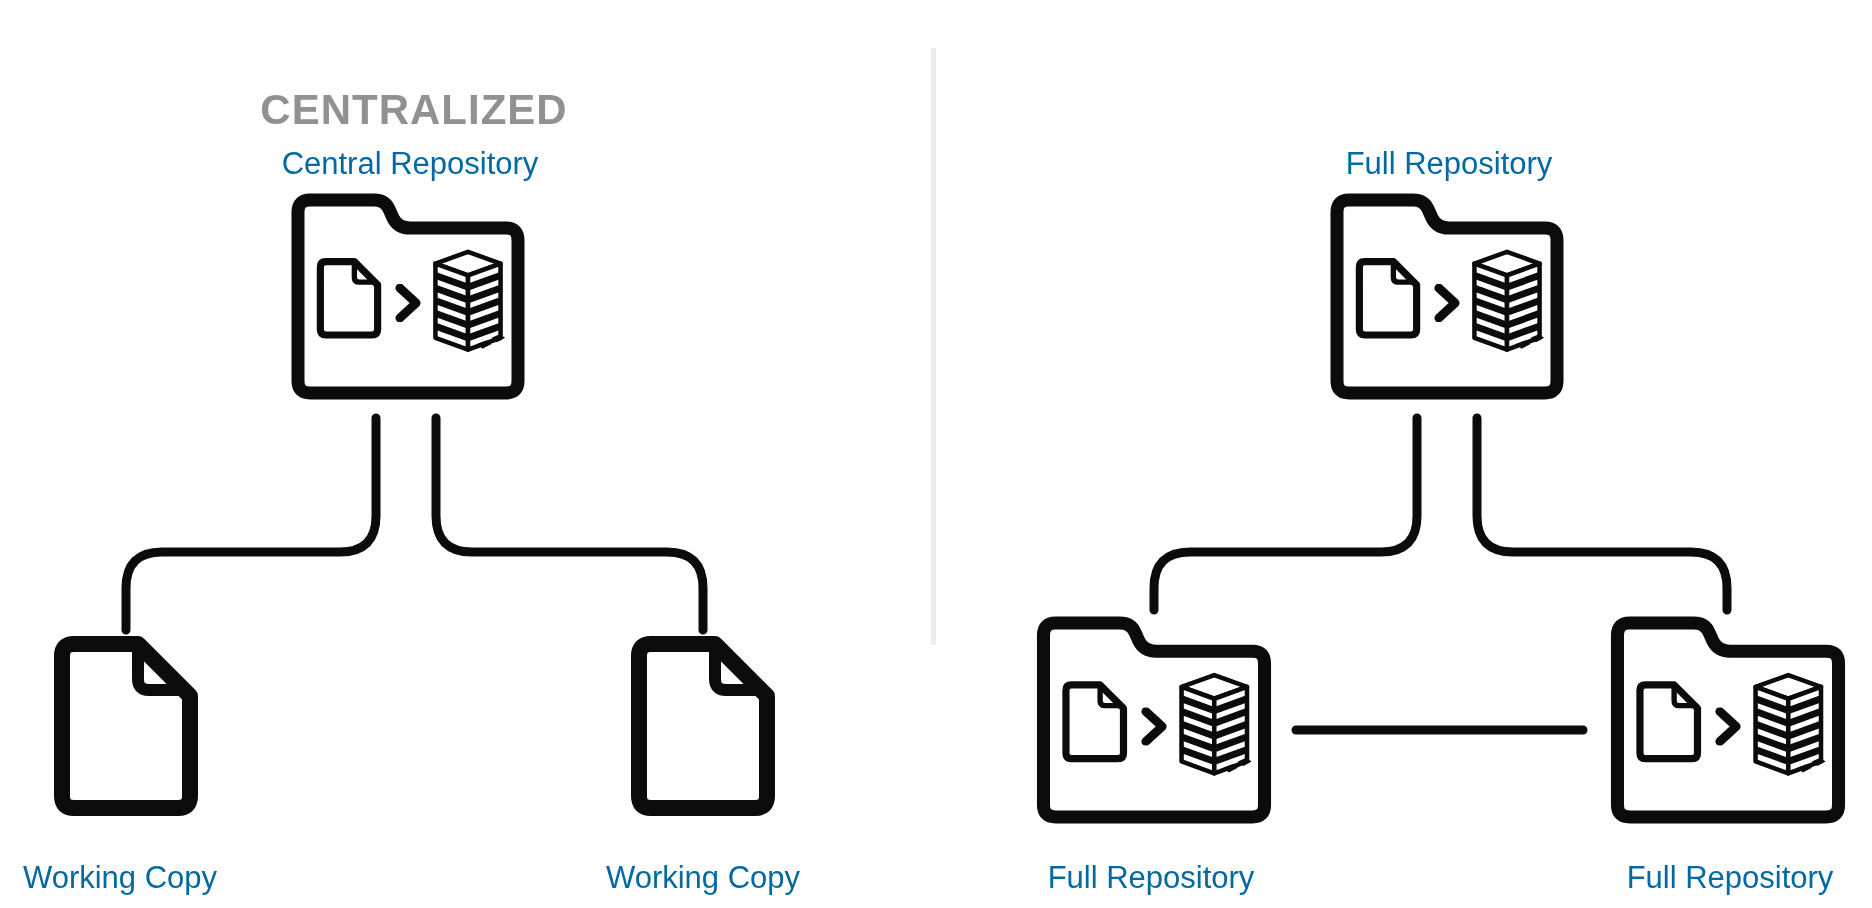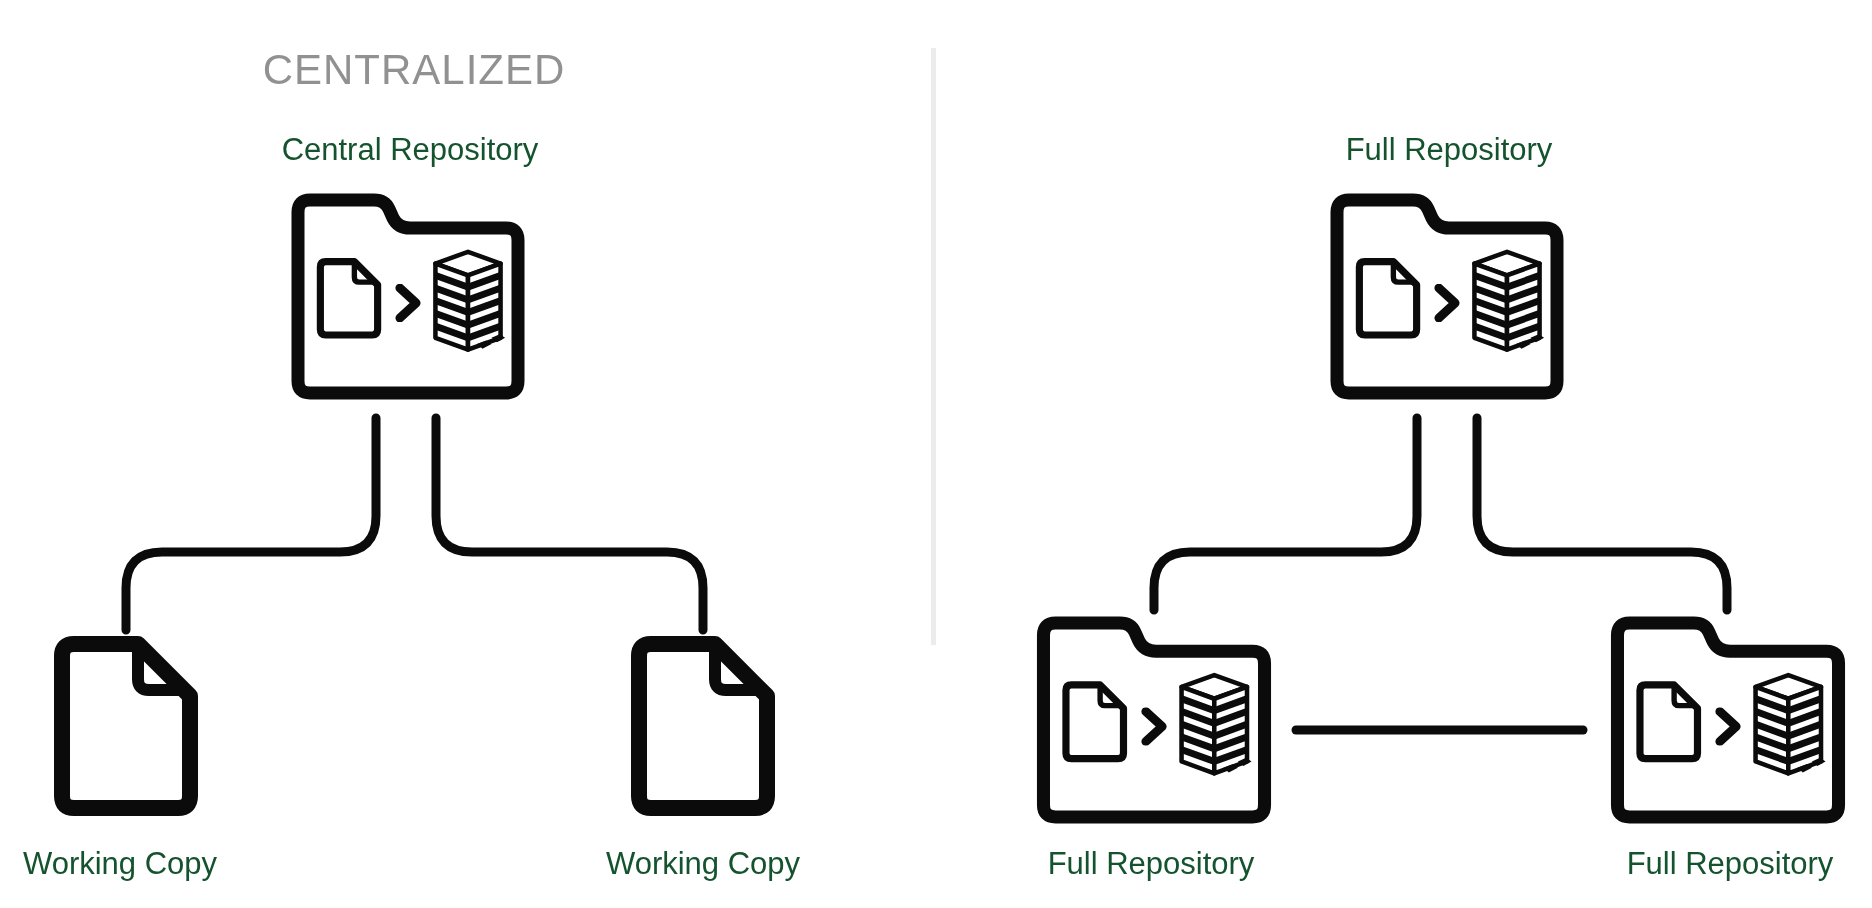--- a/index.html
+++ b/index.html
@@ -2,26 +2,26 @@
 <html><head>
 <meta charset="utf-8">
 <style>
   html,body{margin:0;padding:0;background:#fff;}
   #canvas{
     position:relative;width:1872px;height:908px;background:#ffffff;overflow:hidden;
     font-family:"Liberation Sans", sans-serif;
   }
   .abs{position:absolute;}
   .panel-title{
-    font-size:42px;font-weight:400;color:#919191;letter-spacing:1px;
-    text-align:center;width:560px;white-space:nowrap;
+    font-size:42px;font-weight:700;color:#919191;letter-spacing:1px;
+    text-align:center;width:560px;white-space:nowrap;margin-top:40px;
   }
   .node-label{
-    font-size:31px;font-weight:400;color:#14532d;text-align:center;
-    width:300px;white-space:nowrap;
+    font-size:31px;font-weight:400;color:#0369a1;text-align:center;
+    width:300px;white-space:nowrap;margin-top:14px;
   }
   .icon-box svg{display:block;width:100%;height:100%;}
   #connector-layer{position:absolute;left:0;top:0;pointer-events:none;}
   .connector{stroke:#0b0b0b;stroke-width:9;fill:none;stroke-linecap:round;}
   .divider{background:#ececec;}
   #svg-defs{position:absolute;width:0;height:0;overflow:hidden;}
 </style>
 </head>
 <body>
 

